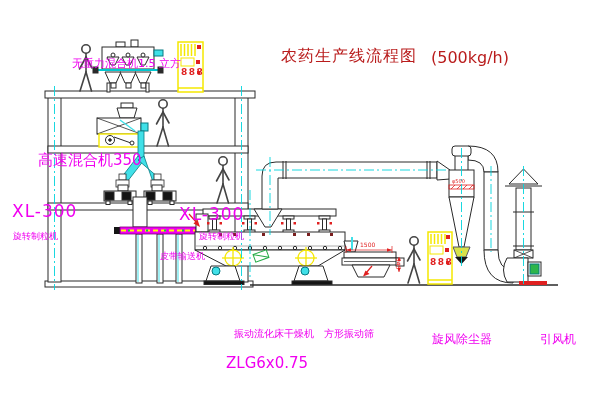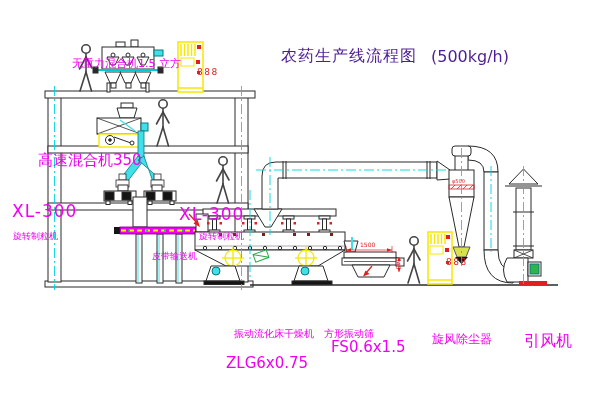--- a/index.html
+++ b/index.html
@@ -7,24 +7,24 @@
     position:relative;width:600px;height:403px;background:#ffffff;overflow:hidden;
     font-family:"DejaVu Sans",sans-serif;
   }
   .canvas svg{position:absolute;left:0;top:0;}
   .lbl{
     position:absolute;color:#f000f0;white-space:nowrap;line-height:1;
     font-family:"DejaVu Sans",sans-serif;
     margin-top:44px;
   }
   .dim{position:absolute;color:#e02020;white-space:nowrap;line-height:1;}
-  .disp{position:absolute;color:#e02020;font-weight:normal;letter-spacing:1.5px;line-height:1;margin-left:16px;}
+  .disp{position:absolute;color:#e02020;font-weight:bold;letter-spacing:1.5px;line-height:1;}
   .titlebox{
-    position:absolute;left:281px;top:46px;display:flex;align-items:center;
-    color:#4c1d95;white-space:nowrap;
+    position:absolute;left:281px;top:46px;display:flex;align-items:flex-end;
+    color:#b91c1c;white-space:nowrap;
   }
   .title-zh{font-size:16px;letter-spacing:1px;}
   .title-cap{font-size:16px;margin-left:14px;}
   .v-dim{transform:rotate(90deg);transform-origin:left top;}
 </style>
 </head>
 <body>
 
 <div class="canvas">
 
@@ -337,30 +337,29 @@
 
   <span class="lbl" style="left:72px;top:14px;font-size:11px">无重力混合机1.5 立方</span>
   <span class="lbl" style="left:38px;top:109px;font-size:15px">高速混合机350</span>
 
   <span class="lbl" style="left:12px;top:159px;font-size:17px;letter-spacing:1px">XL-300</span>
   <span class="lbl" style="left:13px;top:188px;font-size:9px">旋转制粒机</span>
 
   <span class="lbl" style="left:179px;top:162px;font-size:17px;letter-spacing:1px">XL-300</span>
   <span class="lbl" style="left:199px;top:188px;font-size:9px">旋转制粒机</span>
 
-  <span class="lbl" style="left:152px;top:208px;font-size:9px">皮带输送机</span>
+  <span class="lbl" style="left:160px;top:208px;font-size:9px">皮带输送机</span>
 
   <span class="lbl" style="left:234px;top:285px;font-size:10px">振动流化床干燥机</span>
   <span class="lbl" style="left:226px;top:312px;font-size:15px">ZLG6x0.75</span>
 
   <span class="lbl" style="left:324px;top:285px;font-size:10px">方形振动筛</span>
-  <span class="lbl" style="left:331px;top:296px;font-size:15px">FS0.6x1.5</span>
 
   <span class="lbl" style="left:432px;top:289px;font-size:12px">旋风除尘器</span>
-  <span class="lbl" style="left:524px;top:289px;font-size:16px">引风机</span>
+  <span class="lbl" style="left:540px;top:289px;font-size:12px">引风机</span>
 
   <span class="dim" style="left:360px;top:242px;font-size:6px">1500</span>
   <span class="dim v-dim" style="left:401px;top:258px;font-size:6px">545</span>
   <span class="dim" style="left:452px;top:179px;font-size:5px">φ500</span>
 
   <span class="disp" style="left:181px;top:68px;font-size:9px">888</span>
   <span class="disp" style="left:430px;top:258px;font-size:9px">888</span>
 
 </div>
 

